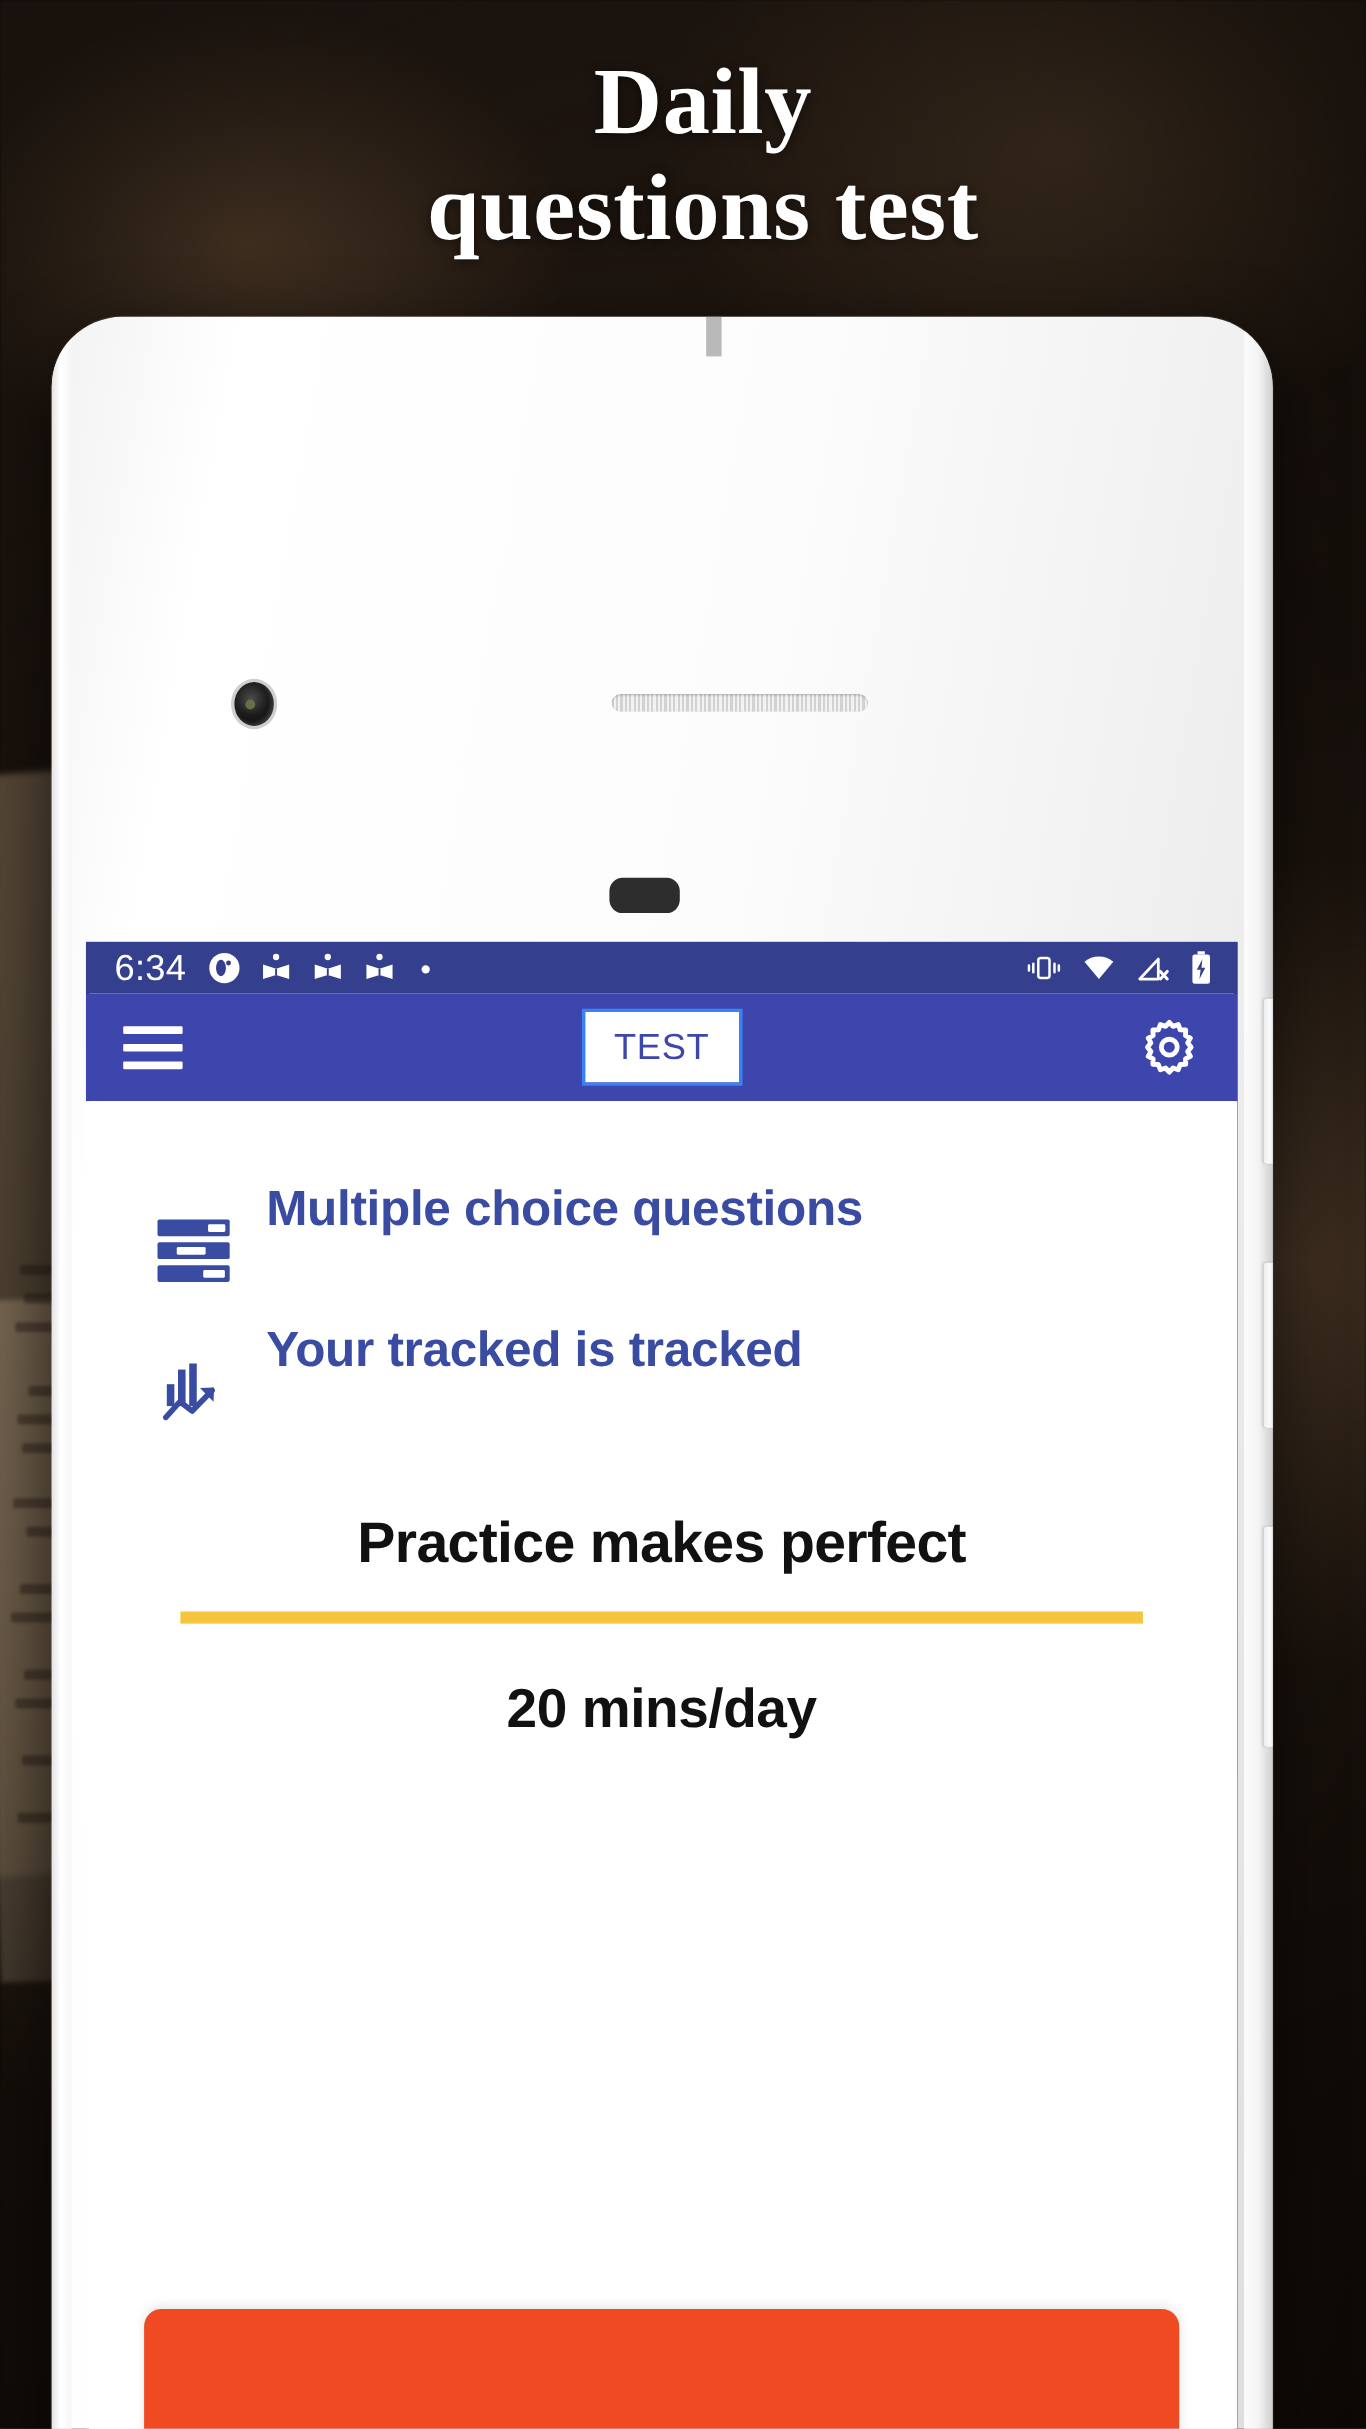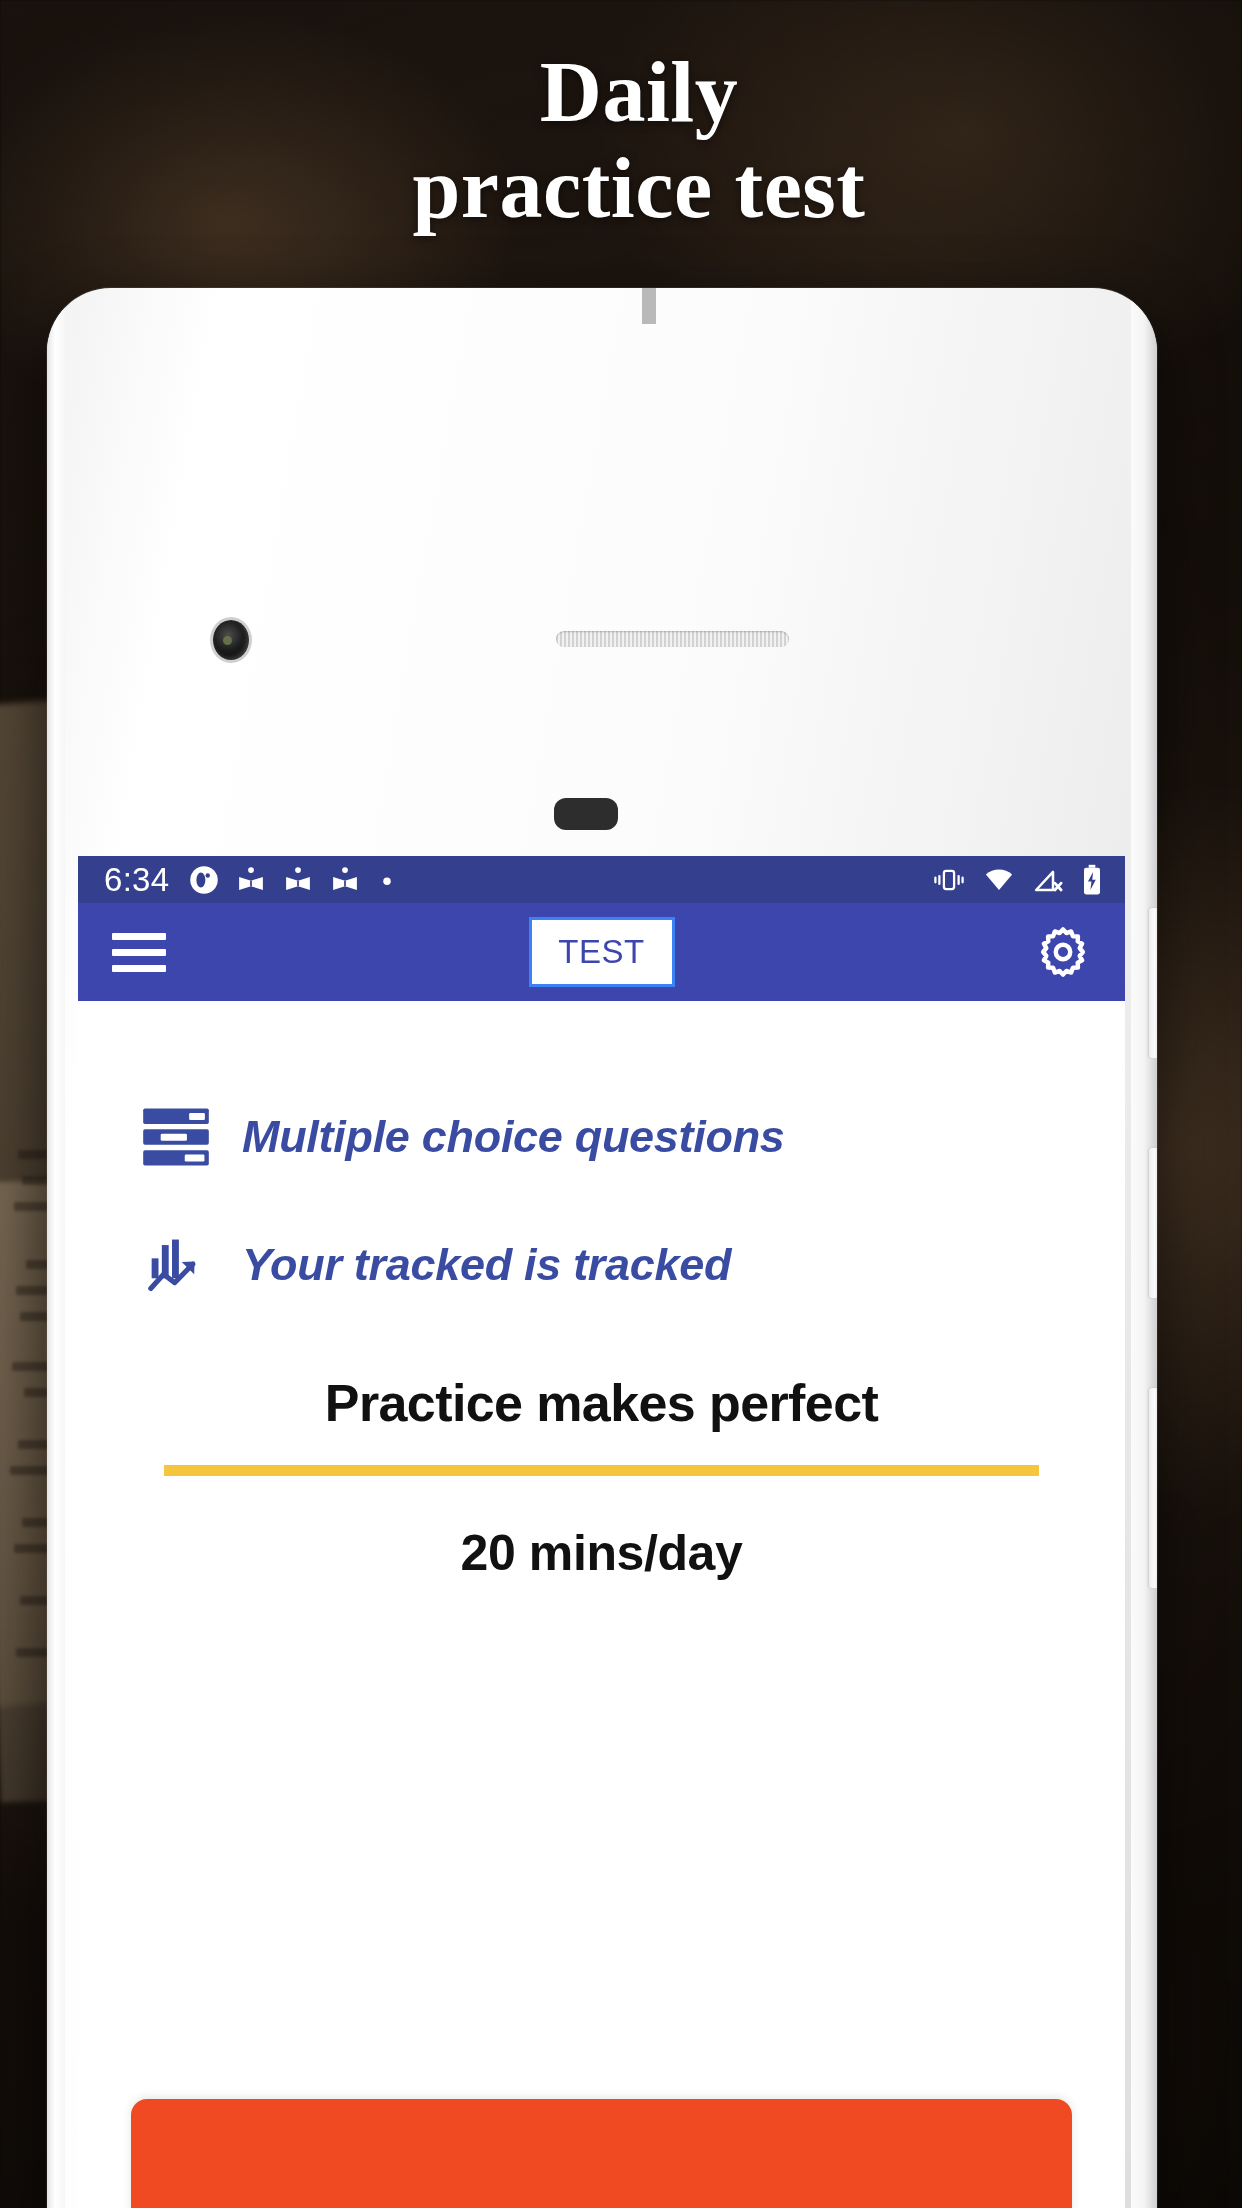--- a/index.html
+++ b/index.html
@@ -264,24 +264,22 @@
     position: relative;
     height: calc(100% - 154px);
     background: #ffffff;
   }
 
   #feature-list {
     padding: 72px 0 0 0;
   }
   .feature-row {
     display: flex;
-    align-items: center;
     padding: 0 40px 0 60px;
     min-height: 128px;
-    font-style: italic;
   }
   .feature-icon {
     width: 76px;
     min-width: 76px;
     display: flex;
     align-items: center;
     justify-content: center;
     margin-right: 28px;
   }
   .feature-label {
@@ -354,21 +352,21 @@
 <div class="bg-textline" style="left:10px;  top:1466px; width:104px; height:9px;"></div>
 <div class="bg-textline" style="left:22px;  top:1518px; width:86px;  height:9px;"></div>
 <div class="bg-textline" style="left:14px;  top:1544px; width:98px;  height:9px;"></div>
 <div class="bg-textline" style="left:20px;  top:1596px; width:90px;  height:9px;"></div>
 <div class="bg-textline" style="left:16px;  top:1648px; width:96px;  height:9px;"></div>
 
 <div id="bg-vignette"></div>
 
 <div id="headline">
   <span class="hl-line">Daily</span>
-  <span class="hl-line">practice test</span>
+  <span class="hl-line">questions test</span>
 </div>
 
 <div id="phone">
 
   <div id="phone-edge-hl"></div>
   <div id="phone-edge-hl-r"></div>
   <div id="antenna-line"></div>
 
   <div id="front-camera"></div>
   <div id="earpiece"></div>

